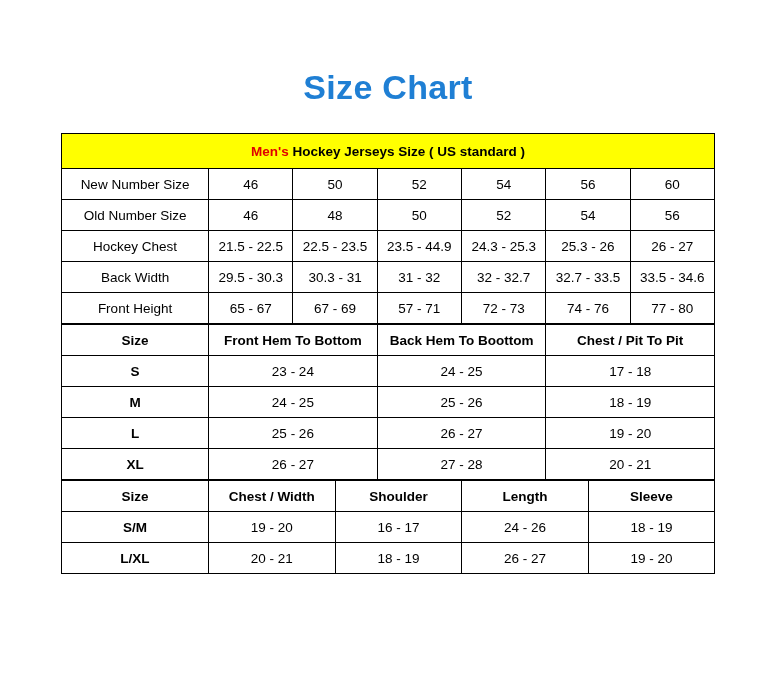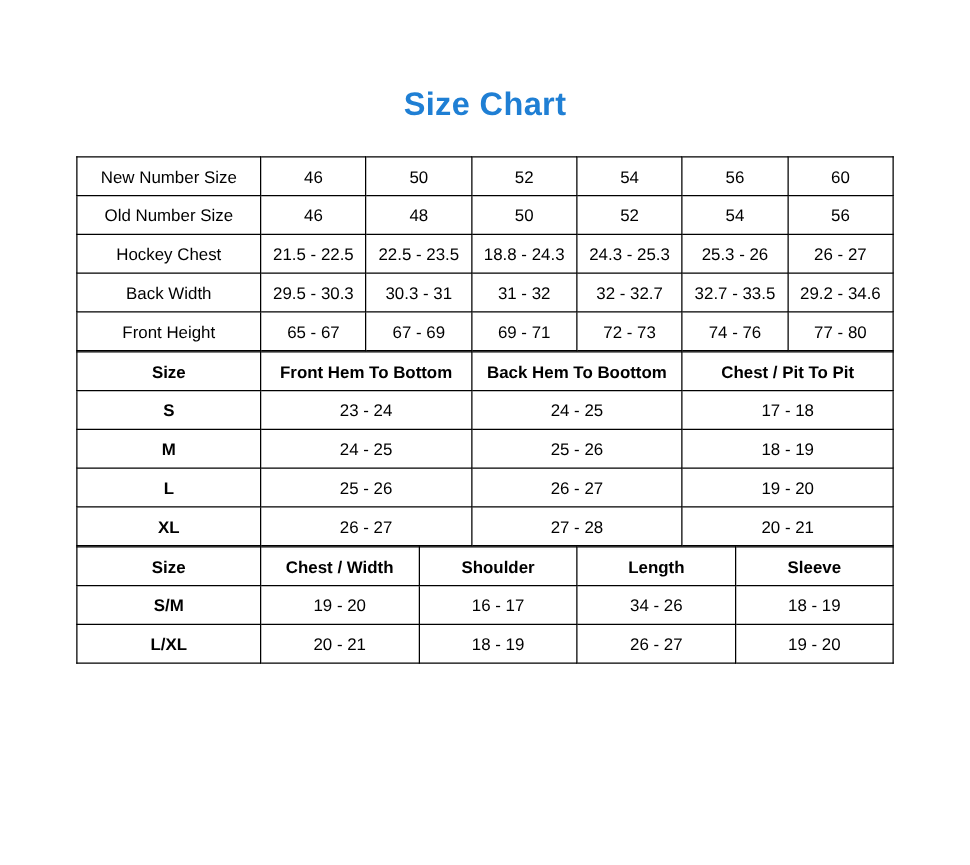--- a/index.html
+++ b/index.html
@@ -10,21 +10,21 @@
   body {
     width: 776px;
     height: 692px;
     font-family: "Liberation Sans", sans-serif;
     color: #000000;
     position: relative;
   }
   .page-title {
     text-align: center;
     color: #1f7fd4;
-    font-size: 26px;
+    font-size: 34px;
     font-weight: bold;
     letter-spacing: 0.3px;
     margin: 0;
     padding-top: 68px;
     padding-bottom: 0;
   }
   .chart-wrap {
     width: 654px;
     margin: 26px auto 0 auto;
   }
@@ -72,20 +72,23 @@
       <col style="width:22.5%">
         <col style="width:12.9%">
         <col style="width:12.9%">
         <col style="width:12.9%">
         <col style="width:12.9%">
         <col style="width:12.9%">
         <col style="width:12.9%">
     </colgroup>
     <tbody>
       <tr>
+        <td class="section-banner" colspan="7"><span class="accent">Men's</span><span> Hockey Jerseys Size ( US standard )</span></td>
+      </tr>
+      <tr>
         <td class="label-cell">New Number Size</td>
         <td>46</td>
         <td>50</td>
         <td>52</td>
         <td>54</td>
         <td>56</td>
         <td>60</td>
       </tr>
       <tr>
         <td class="label-cell">Old Number Size</td>
@@ -93,39 +96,39 @@
         <td>48</td>
         <td>50</td>
         <td>52</td>
         <td>54</td>
         <td>56</td>
       </tr>
       <tr>
         <td class="label-cell">Hockey Chest</td>
         <td>21.5 - 22.5</td>
         <td>22.5 - 23.5</td>
-        <td>18.8 - 24.3</td>
+        <td>23.5 - 44.9</td>
         <td>24.3 - 25.3</td>
         <td>25.3 - 26</td>
         <td>26 - 27</td>
       </tr>
       <tr>
         <td class="label-cell">Back Width</td>
         <td>29.5 - 30.3</td>
         <td>30.3 - 31</td>
         <td>31 - 32</td>
         <td>32 - 32.7</td>
         <td>32.7 - 33.5</td>
-        <td>29.2 - 34.6</td>
+        <td>33.5 - 34.6</td>
       </tr>
       <tr>
         <td class="label-cell">Front Height</td>
         <td>65 - 67</td>
         <td>67 - 69</td>
-        <td>69 - 71</td>
+        <td>57 - 71</td>
         <td>72 - 73</td>
         <td>74 - 76</td>
         <td>77 - 80</td>
       </tr>
     </tbody>
   </table>
 
   <table class="size-table">
     <colgroup>
       <col style="width:22.5%">
@@ -180,21 +183,21 @@
         <td>Size</td>
         <td>Chest / Width</td>
         <td>Shoulder</td>
         <td>Length</td>
         <td>Sleeve</td>
       </tr>
       <tr>
         <td class="bold-cell">S/M</td>
         <td>19 - 20</td>
         <td>16 - 17</td>
-        <td>34 - 26</td>
+        <td>24 - 26</td>
         <td>18 - 19</td>
       </tr>
       <tr>
         <td class="bold-cell">L/XL</td>
         <td>20 - 21</td>
         <td>18 - 19</td>
         <td>26 - 27</td>
         <td>19 - 20</td>
       </tr>
     </tbody>

